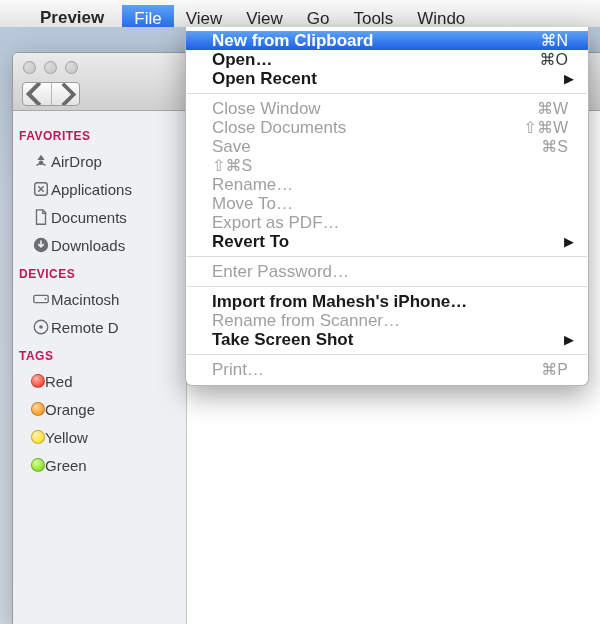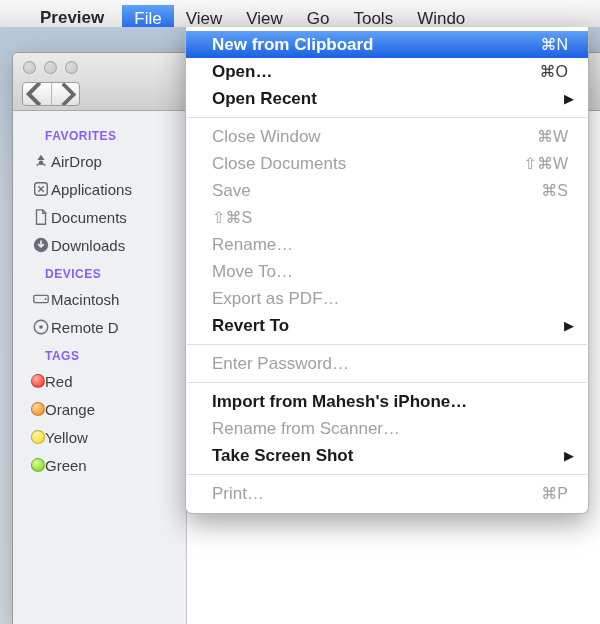--- a/index.html
+++ b/index.html
@@ -97,23 +97,23 @@
   }
   .sidebar {
     width: 174px;
     background: #eef0f3;
     border-right: 1px solid #c7c7c7;
     padding-top: 10px;
   }
   .sb-header {
     font-size: 12px;
     font-weight: 700;
-    color: #8b5cf6;
+    color: #be185d;
     letter-spacing: 0.5px;
-    padding: 8px 0 4px 32px;
+    padding: 8px 0 4px 6px;
   }
   .sb-item {
     display: flex;
     align-items: center;
     height: 28px;
     padding-left: 18px;
     color: #3e3e3e;
     font-size: 15px;
     gap: 0;
   }
@@ -146,21 +146,21 @@
     border-top: none;
     border-radius: 0 0 7px 7px;
     box-shadow: 0 10px 28px rgba(0,0,0,0.35);
     padding: 4px 0 6px 0;
     font-size: 17px;
     color: #1a1a1a;
   }
   .dd-row {
     display: flex;
     align-items: center;
-    height: 27px;
+    height: 19px;
     padding: 0 20px 0 26px;
     position: relative;
   }
   .dd-row .label { flex: 1; white-space: nowrap; }
   .dd-row .short {
     font-size: 16px;
     color: #3a3a3a;
     display: flex;
     gap: 1px;
   }

